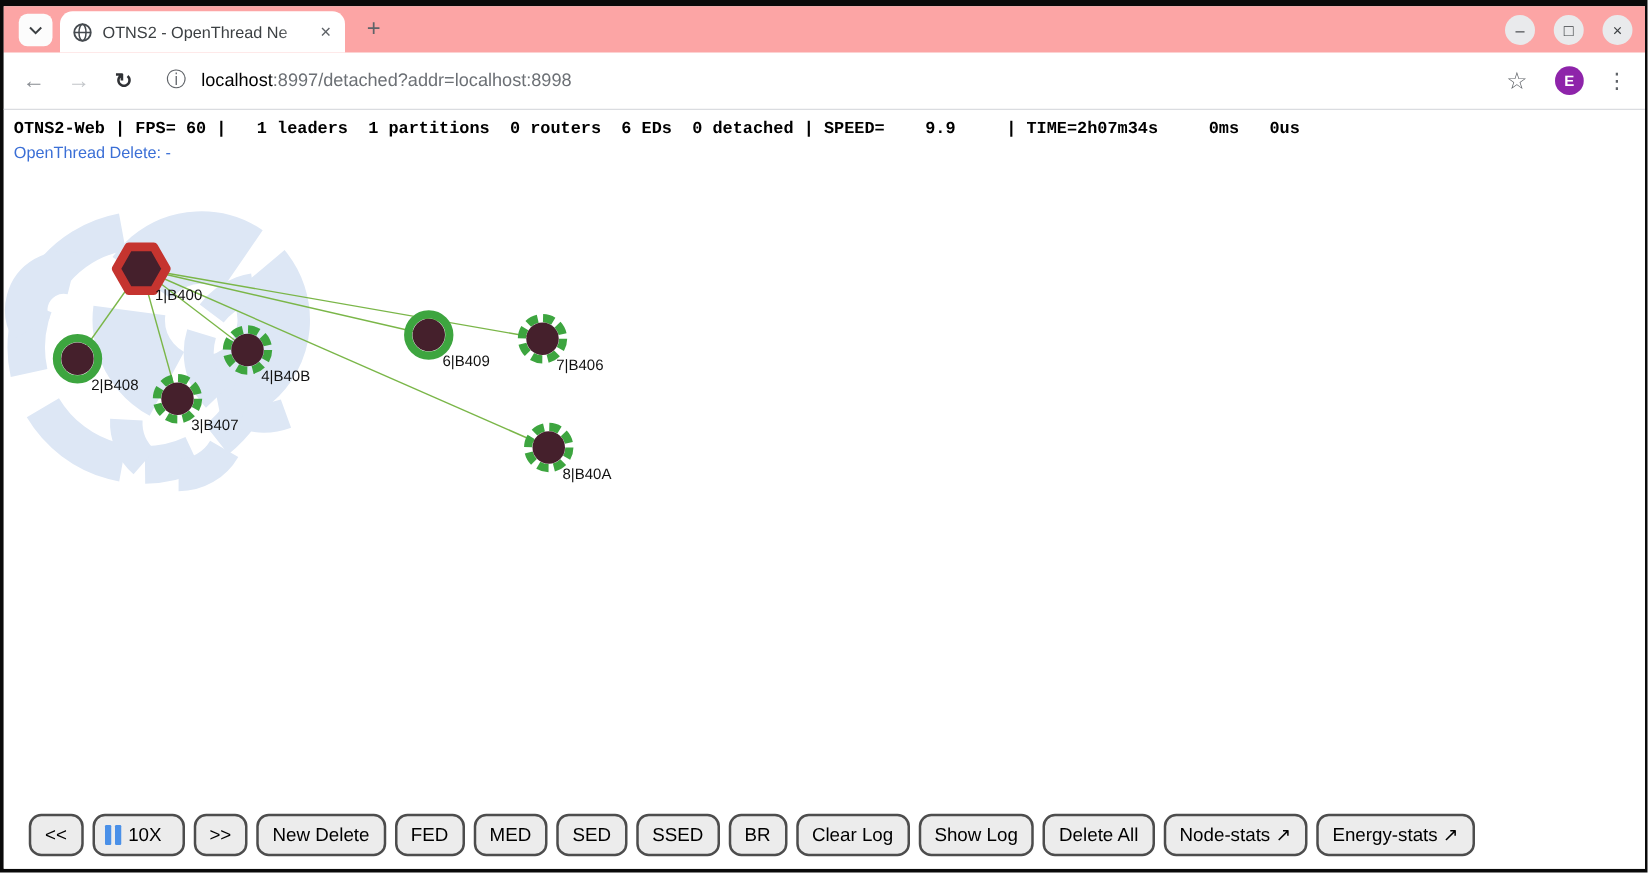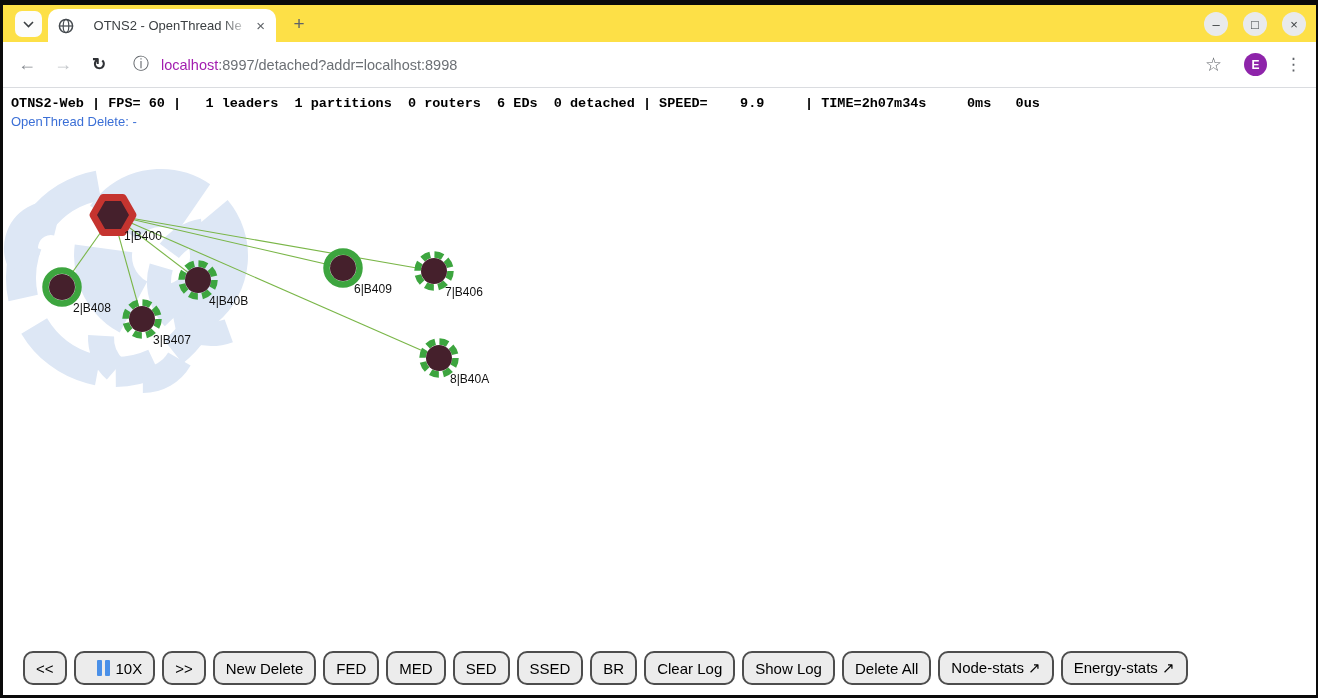--- a/index.html
+++ b/index.html
@@ -3,21 +3,21 @@
 <meta charset="utf-8">
 <style>
   * { margin:0; padding:0; box-sizing:border-box; }
   html,body { width:1318px; height:698px; overflow:hidden; }
   body { background:#0a0a0a; font-family:"Liberation Sans", sans-serif; position:relative; }
 
   .window { position:absolute; left:3px; right:2px; top:5px; bottom:3px;
             background:#fff; display:flex; flex-direction:column; }
 
   
-  .tabstrip { height:37px; background:#fde047; position:relative; flex:none;text-align:center; }
+  .tabstrip { height:37px; background:#fca5a5; position:relative; flex:none; }
   .chevron-btn { position:absolute; left:12px; top:6px; width:27px; height:26px;
                  background:#fcfcfc; border-radius:7px; display:flex;
                  align-items:center; justify-content:center; cursor:pointer; }
   .tab { position:absolute; left:45px; top:4px; width:228px; height:33px;
          background:#fff; border-radius:10px 10px 0 0; display:flex;
          align-items:center; padding:0 8px 0 10px; }
   .tab-title { font-size:13px; color:#3c4043; white-space:nowrap; overflow:hidden;
                flex:1; margin-left:8px;
                -webkit-mask-image:linear-gradient(90deg,#000 82%,transparent 98%);
                mask-image:linear-gradient(90deg,#000 82%,transparent 98%); }
@@ -33,21 +33,21 @@
   
   .toolbar { height:46px; background:#fff; border-bottom:1px solid #dadce0;
              display:flex; align-items:center; flex:none; }
   .nav-icon { width:24px; text-align:center; font-size:18px; margin-left:12px;
               cursor:pointer; }
   .back { color:#888c92; }
   .fwd  { color:#c3c6ca; }
   .reload { color:#2f3135; font-weight:bold; font-size:17px; }
   .info-icon { margin-left:22px; font-size:16px; color:#5f6368; cursor:pointer; }
   .url-text { margin-left:12px; font-size:14.5px; white-space:nowrap; }
-  .url-host { color:#a21caf; }
+  .url-host { color:#000000; }
   .url-rest { color:#6c7075; }
   .toolbar-spacer { flex:1; }
   .star-icon { font-size:19px; color:#5f6368; margin-right:22px; cursor:pointer; }
   .avatar { width:23px; height:23px; border-radius:50%;
             background:var(--avatar-purple,#8e24aa); color:#fff; font-size:12px;
             font-weight:bold; display:flex; align-items:center;
             justify-content:center; margin-right:18px; cursor:pointer; }
   .menu-icon { font-size:17px; color:#5f6368; margin-right:14px; cursor:pointer; }
 
   
@@ -65,21 +65,21 @@
   .node-label { font-family:"Liberation Sans",sans-serif; font-size:12px; fill:#111; }
 
   
   .bottom-bar { position:absolute; left:20px; bottom:10px; display:flex; gap:7px;
                 z-index:4; }
   .sim-btn { height:34px; padding:0 11px; background:#ececec;
              border:2px solid #4d4d4d; border-radius:10px; font-size:15px;
              color:#000; font-family:"Liberation Sans",sans-serif;
              display:flex; align-items:center; gap:6px; cursor:pointer;
              white-space:nowrap; }
-  .sim-btn.speed { min-width:74px; justify-content:flex-start; padding-left:21px; }
+  .sim-btn.speed { min-width:74px; justify-content:flex-start; padding-left:8px; }
   .pause-bars { display:flex; gap:3px; }
   .pause-bars i { display:block; width:5px; height:16px; border-radius:1px;
                   background:var(--pause-blue,#4a90e8); }
 </style>
 </head>
 <body>
 
 <div class="window">
 
   <div class="tabstrip">

